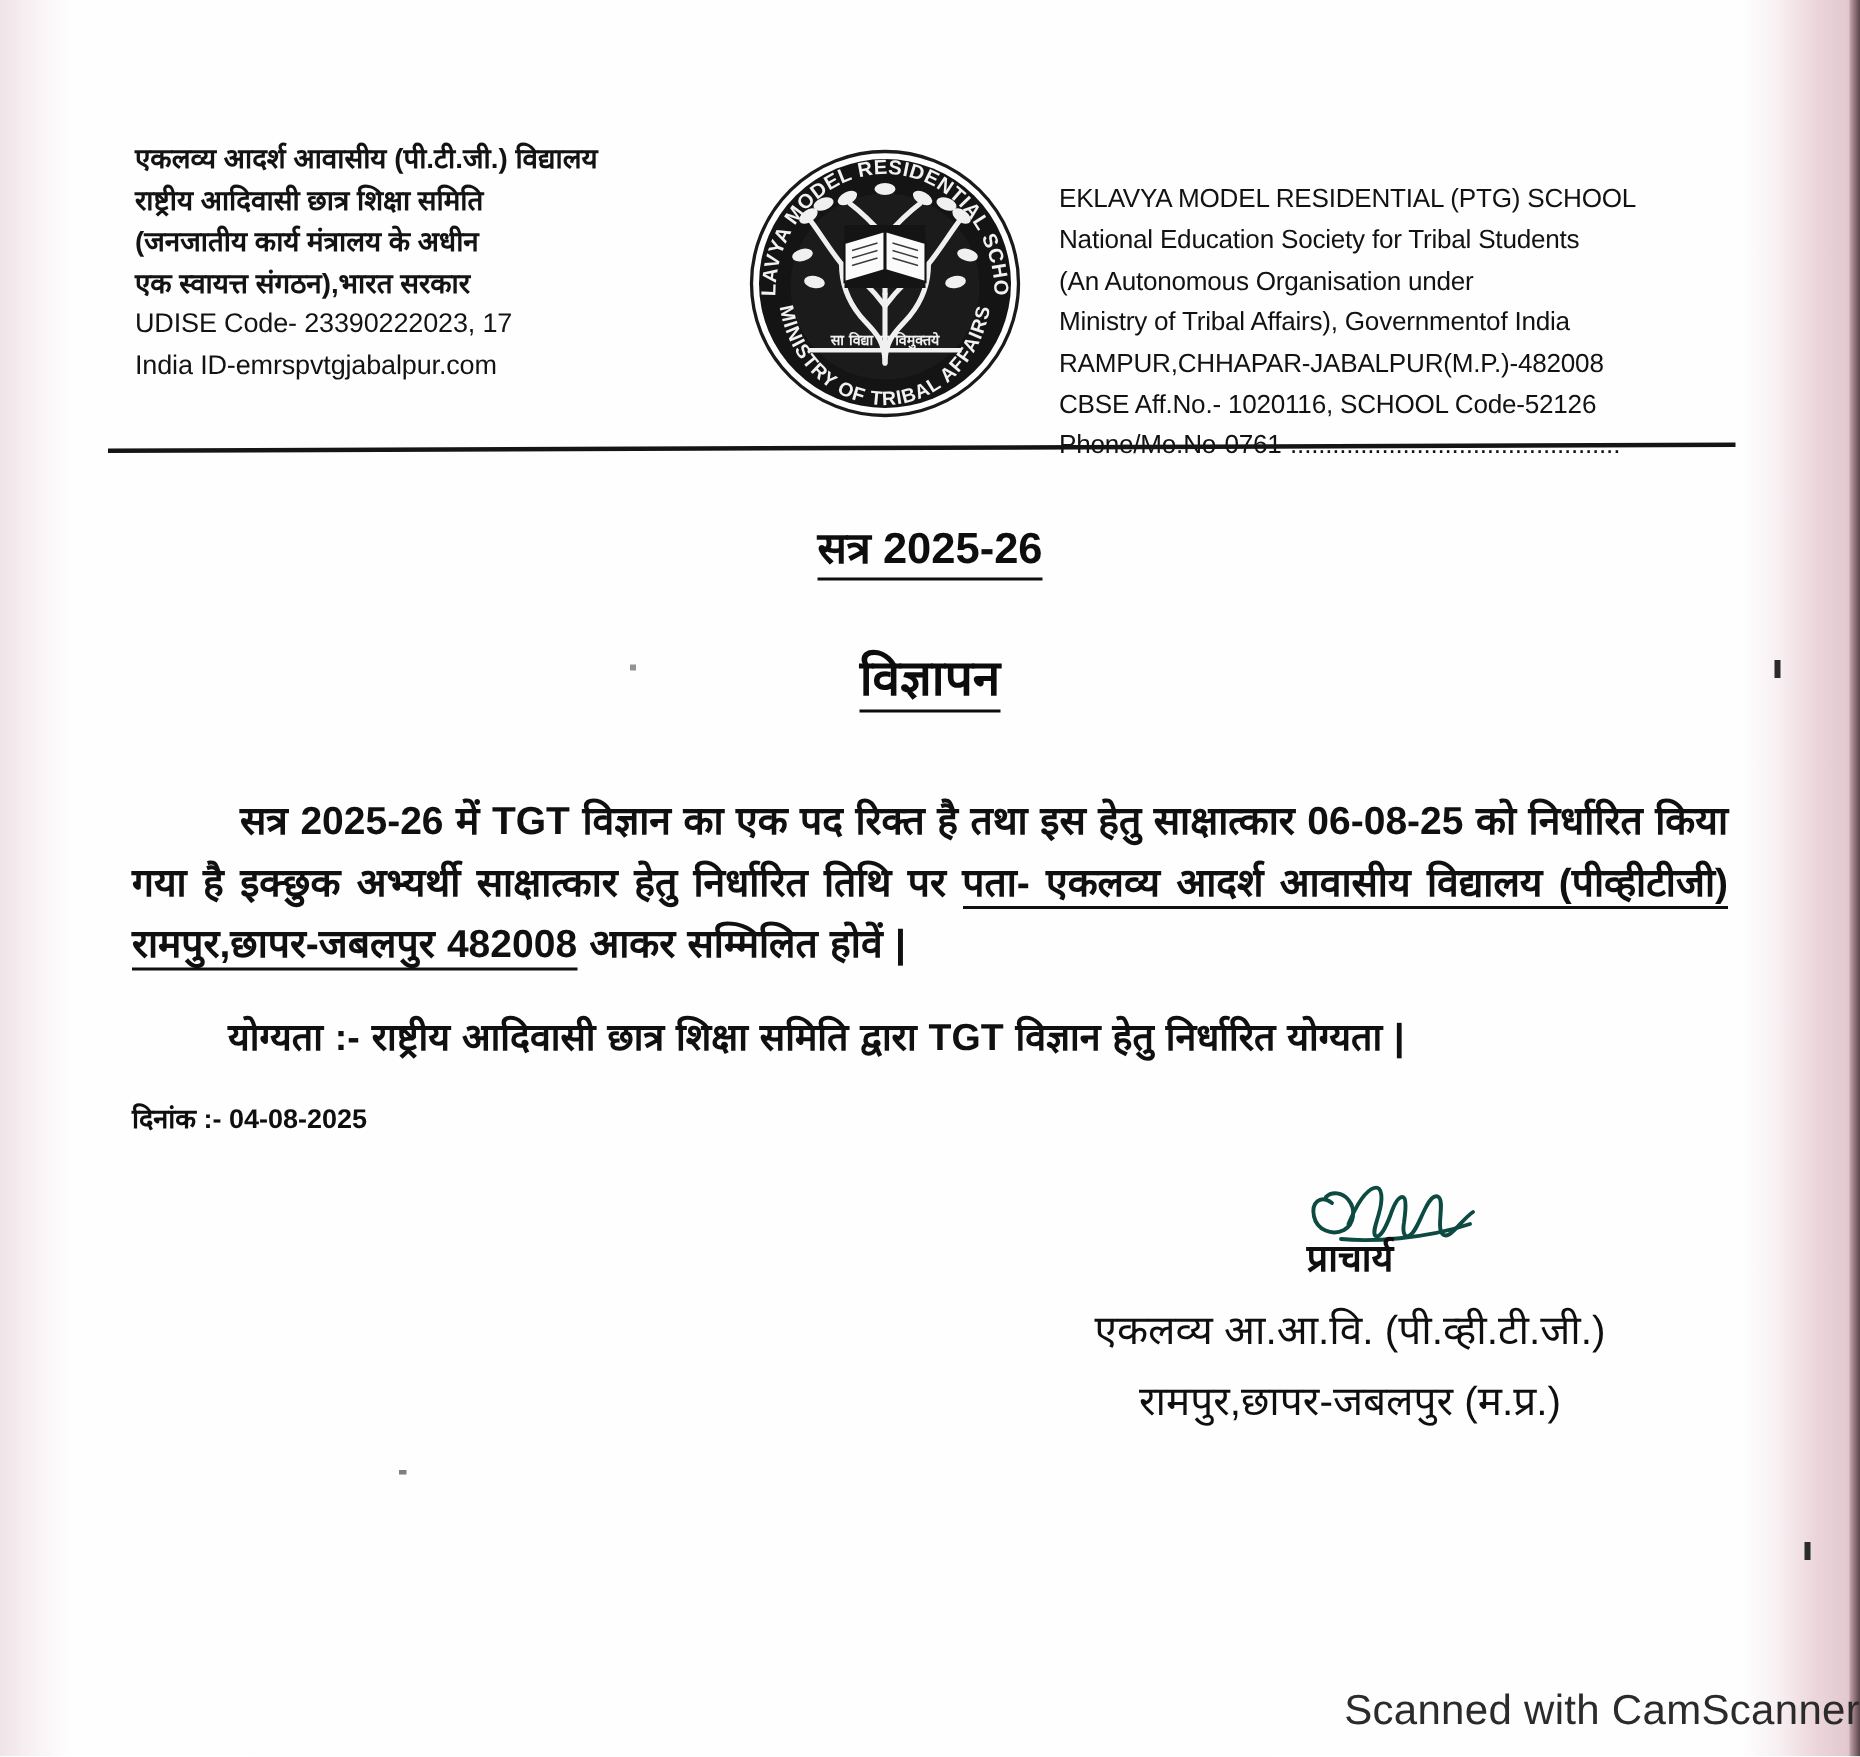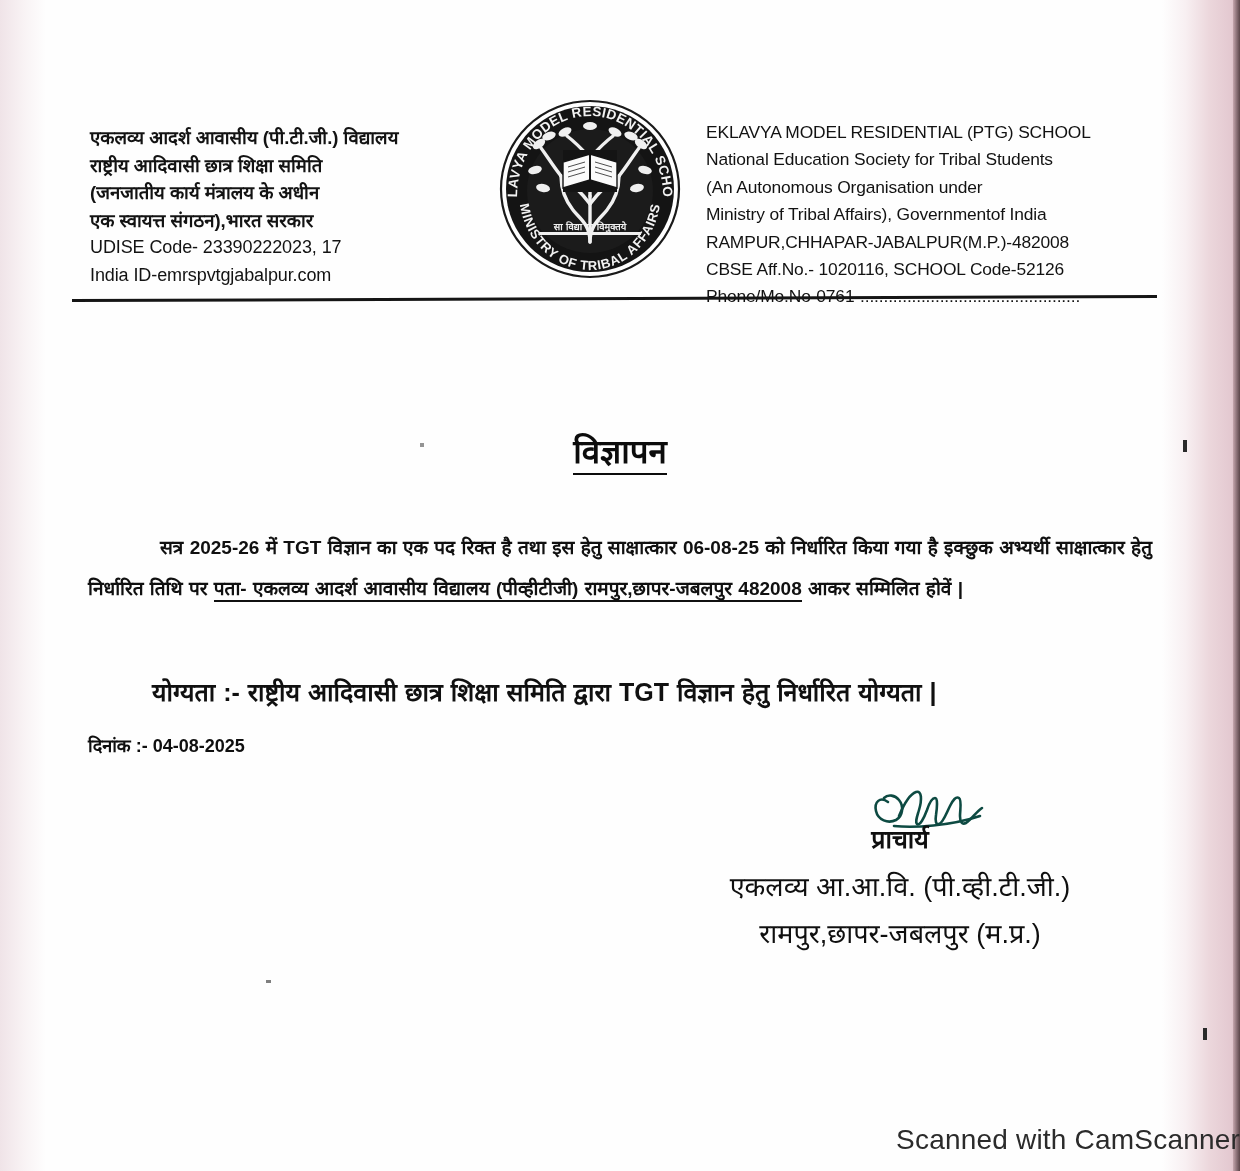--- a/index.html
+++ b/index.html
@@ -61,21 +61,20 @@
     height: 196px;
   }
   .hdr-left {
     position: absolute;
     left: 20px; top: 0;
     width: 400px;
     font-size: 18.5px;
     line-height: 27.6px;
     font-weight: 700;
     color: #131313;
-    margin-top: 32px;
   }
   .hdr-left .latin {
     font-weight: 500;
     font-size: 18px;
     letter-spacing: -0.1px;
   }
   .hdr-logo {
     position: absolute;
     left: 425px; top: 0px;
     width: 190px; height: 192px;
@@ -126,21 +125,21 @@
   .title-main span {
     border-bottom: 2.8px solid #0c0c0c;
     padding-bottom: 3px;
   }
 
   
   .body-para {
     position: absolute;
     top: 527px; left: 88px;
     width: 1064px;
-    font-size: 19px;
+    font-size: 26px;
     line-height: 41px;
     font-weight: 600;
     color: #101010;
     text-align: justify;
     text-justify: inter-word;
     text-indent: 72px;
     word-spacing: 1px;
   }
   .u {
     border-bottom: 2.2px solid #101010;
@@ -302,20 +301,23 @@
       <div>(An Autonomous Organisation under</div>
       <div>Ministry of Tribal Affairs), Governmentof India</div>
       <div>RAMPUR,CHHAPAR-JABALPUR(M.P.)-482008</div>
       <div>CBSE Aff.No.- 1020116, SCHOOL Code-52126</div>
       <div>Phone/Mo.No-0761-...............................................</div>
     </div>
   </div>
 
   <div class="hdr-rule"></div>
 
+  <div class="title-session">
+    <span>सत्र 2025-26</span>
+  </div>
 
   <div class="title-main">
     <span>विज्ञापन</span>
   </div>
 
   <div class="body-para"><span>सत्र 2025-26 में TGT विज्ञान का एक पद रिक्त है तथा इस हेतु साक्षात्कार 06-08-25 को निर्धारित किया गया है इक्छुक अभ्यर्थी साक्षात्कार हेतु निर्धारित तिथि पर </span><span class="u">पता- एकलव्य आदर्श आवासीय विद्यालय (पीव्हीटीजी) रामपुर,छापर-जबलपुर 482008</span><span> आकर सम्मिलित होवें |</span></div>
 
   <div class="body-qual">योग्यता :- राष्ट्रीय आदिवासी छात्र शिक्षा समिति द्वारा TGT विज्ञान हेतु निर्धारित योग्यता |</div>
 
   <div class="body-date">दिनांक :- 04-08-2025</div>

